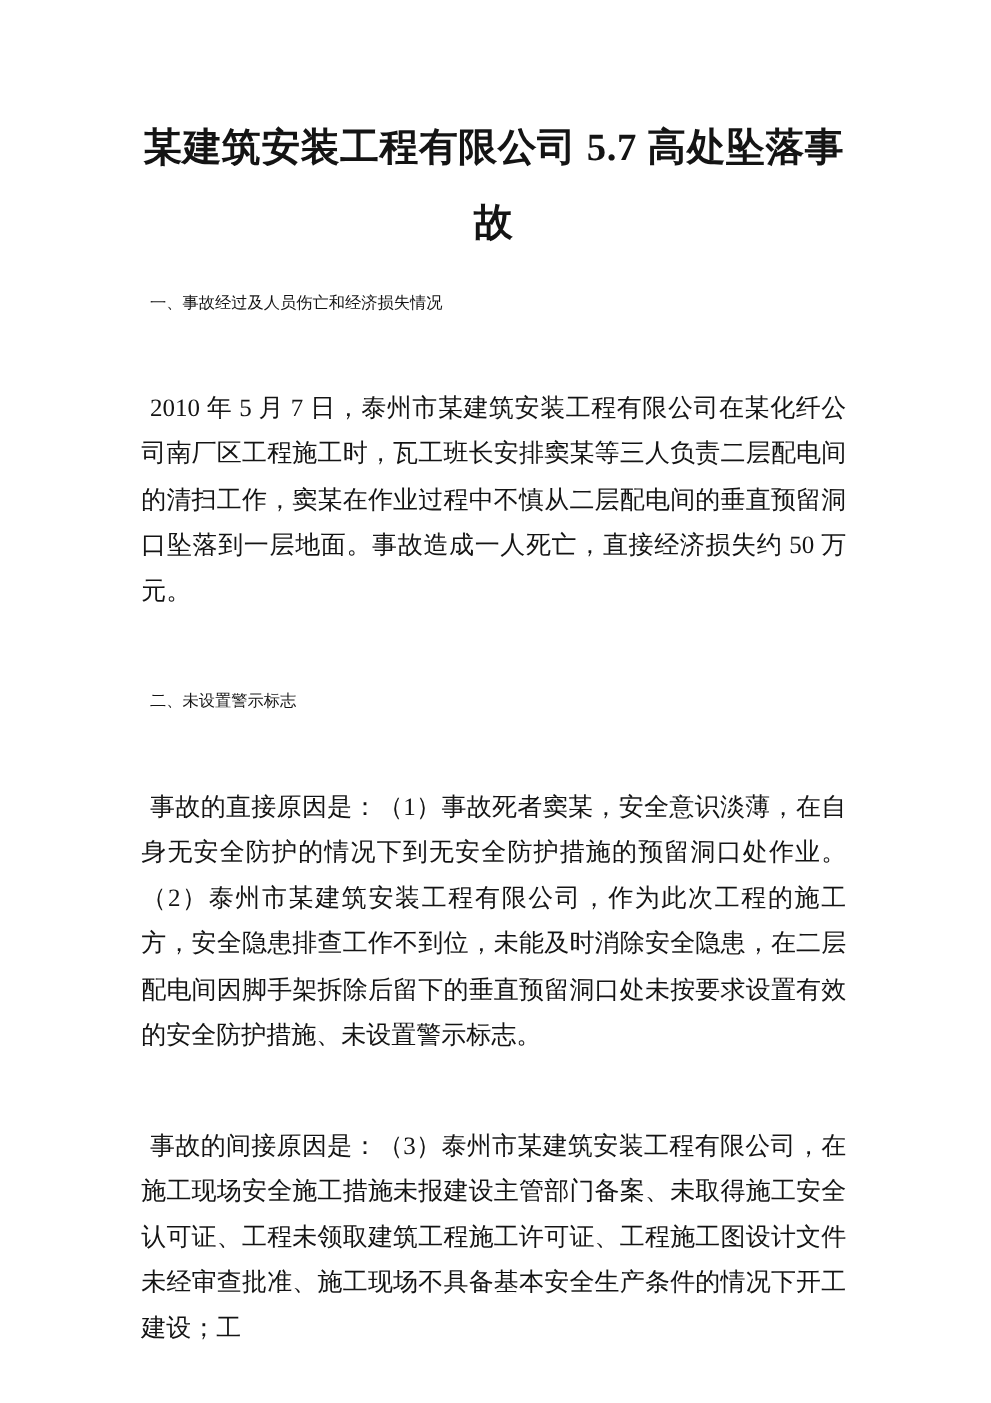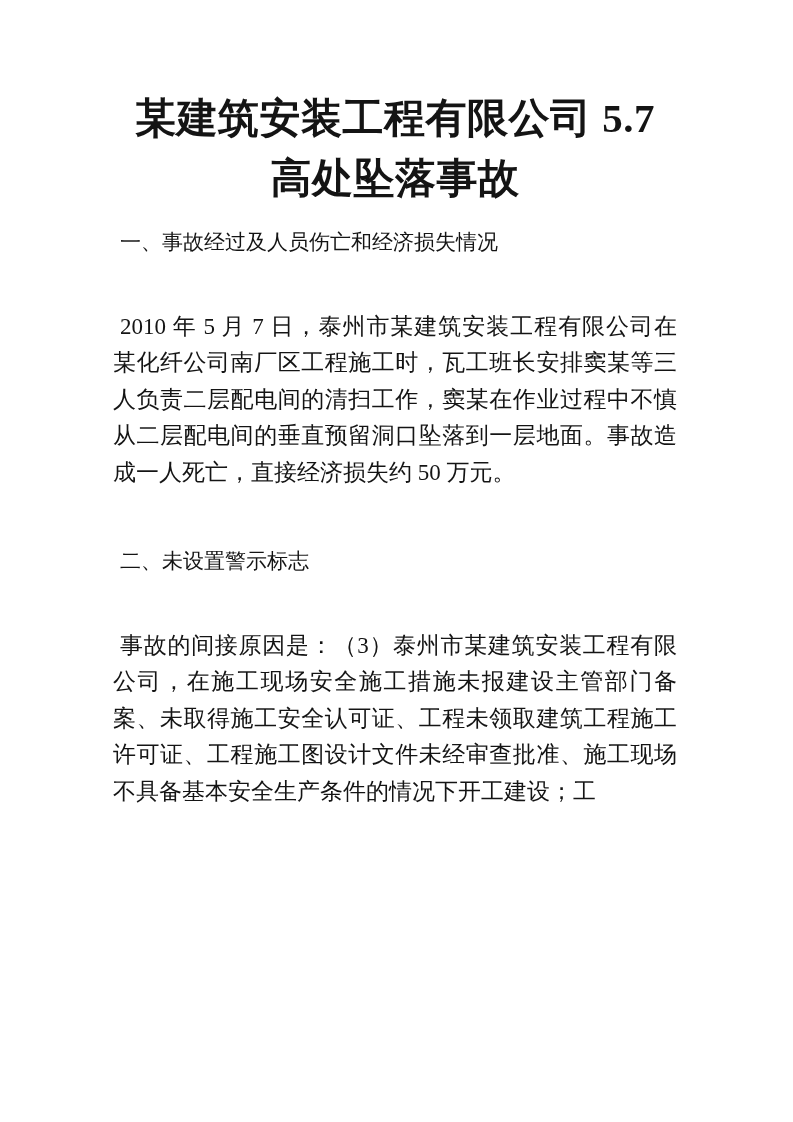--- a/index.html
+++ b/index.html
@@ -16,36 +16,36 @@
   }
   .page {
     box-sizing: border-box;
     width: 793px;
     height: 1122px;
     padding: 88px 116px 0 113px;
     background: #ffffff;
   }
   .doc-title {
     margin: 0 0 16px 0;
-    font-size: 41px;
+    font-size: 31px;
     font-weight: bold;
     line-height: 60px;
     text-align: center;
     letter-spacing: 0.5px;
   }
   .section-heading {
     margin: 0 0 48px 0;
-    font-size: 21px;
+    font-size: 13px;
     line-height: 36.5px;
     text-indent: 7px;
     text-align: justify;
   }
   .body-para {
     margin: 0 0 52px 0;
-    font-size: 23px;
+    font-size: 20px;
     line-height: 36.5px;
     text-indent: 7px;
     text-align: justify;
     text-justify: inter-character;
   }
   .body-para:last-child {
     margin-bottom: 0;
   }
 </style>
 </head>
@@ -54,16 +54,17 @@
 <div class="page">
 
   <h1 class="doc-title">某建筑安装工程有限公司 5.7 高处坠落事故</h1>
 
   <p class="section-heading">一、事故经过及人员伤亡和经济损失情况</p>
 
   <p class="body-para">2010 年 5 月 7 日，泰州市某建筑安装工程有限公司在某化纤公司南厂区工程施工时，瓦工班长安排窦某等三人负责二层配电间的清扫工作，窦某在作业过程中不慎从二层配电间的垂直预留洞口坠落到一层地面。事故造成一人死亡，直接经济损失约 50 万元。</p>
 
   <p class="section-heading">二、未设置警示标志</p>
 
+  <p class="body-para">事故的直接原因是：（1）事故死者窦某，安全意识淡薄，在自身无安全防护的情况下到无安全防护措施的预留洞口处作业。（2）泰州市某建筑安装工程有限公司，作为此次工程的施工方，安全隐患排查工作不到位，未能及时消除安全隐患，在二层配电间因脚手架拆除后留下的垂直预留洞口处未按要求设置有效的安全防护措施、未设置警示标志。</p>
 
   <p class="body-para">事故的间接原因是：（3）泰州市某建筑安装工程有限公司，在施工现场安全施工措施未报建设主管部门备案、未取得施工安全认可证、工程未领取建筑工程施工许可证、工程施工图设计文件未经审查批准、施工现场不具备基本安全生产条件的情况下开工建设；工</p>
 
 </div>
 
 </body></html>

